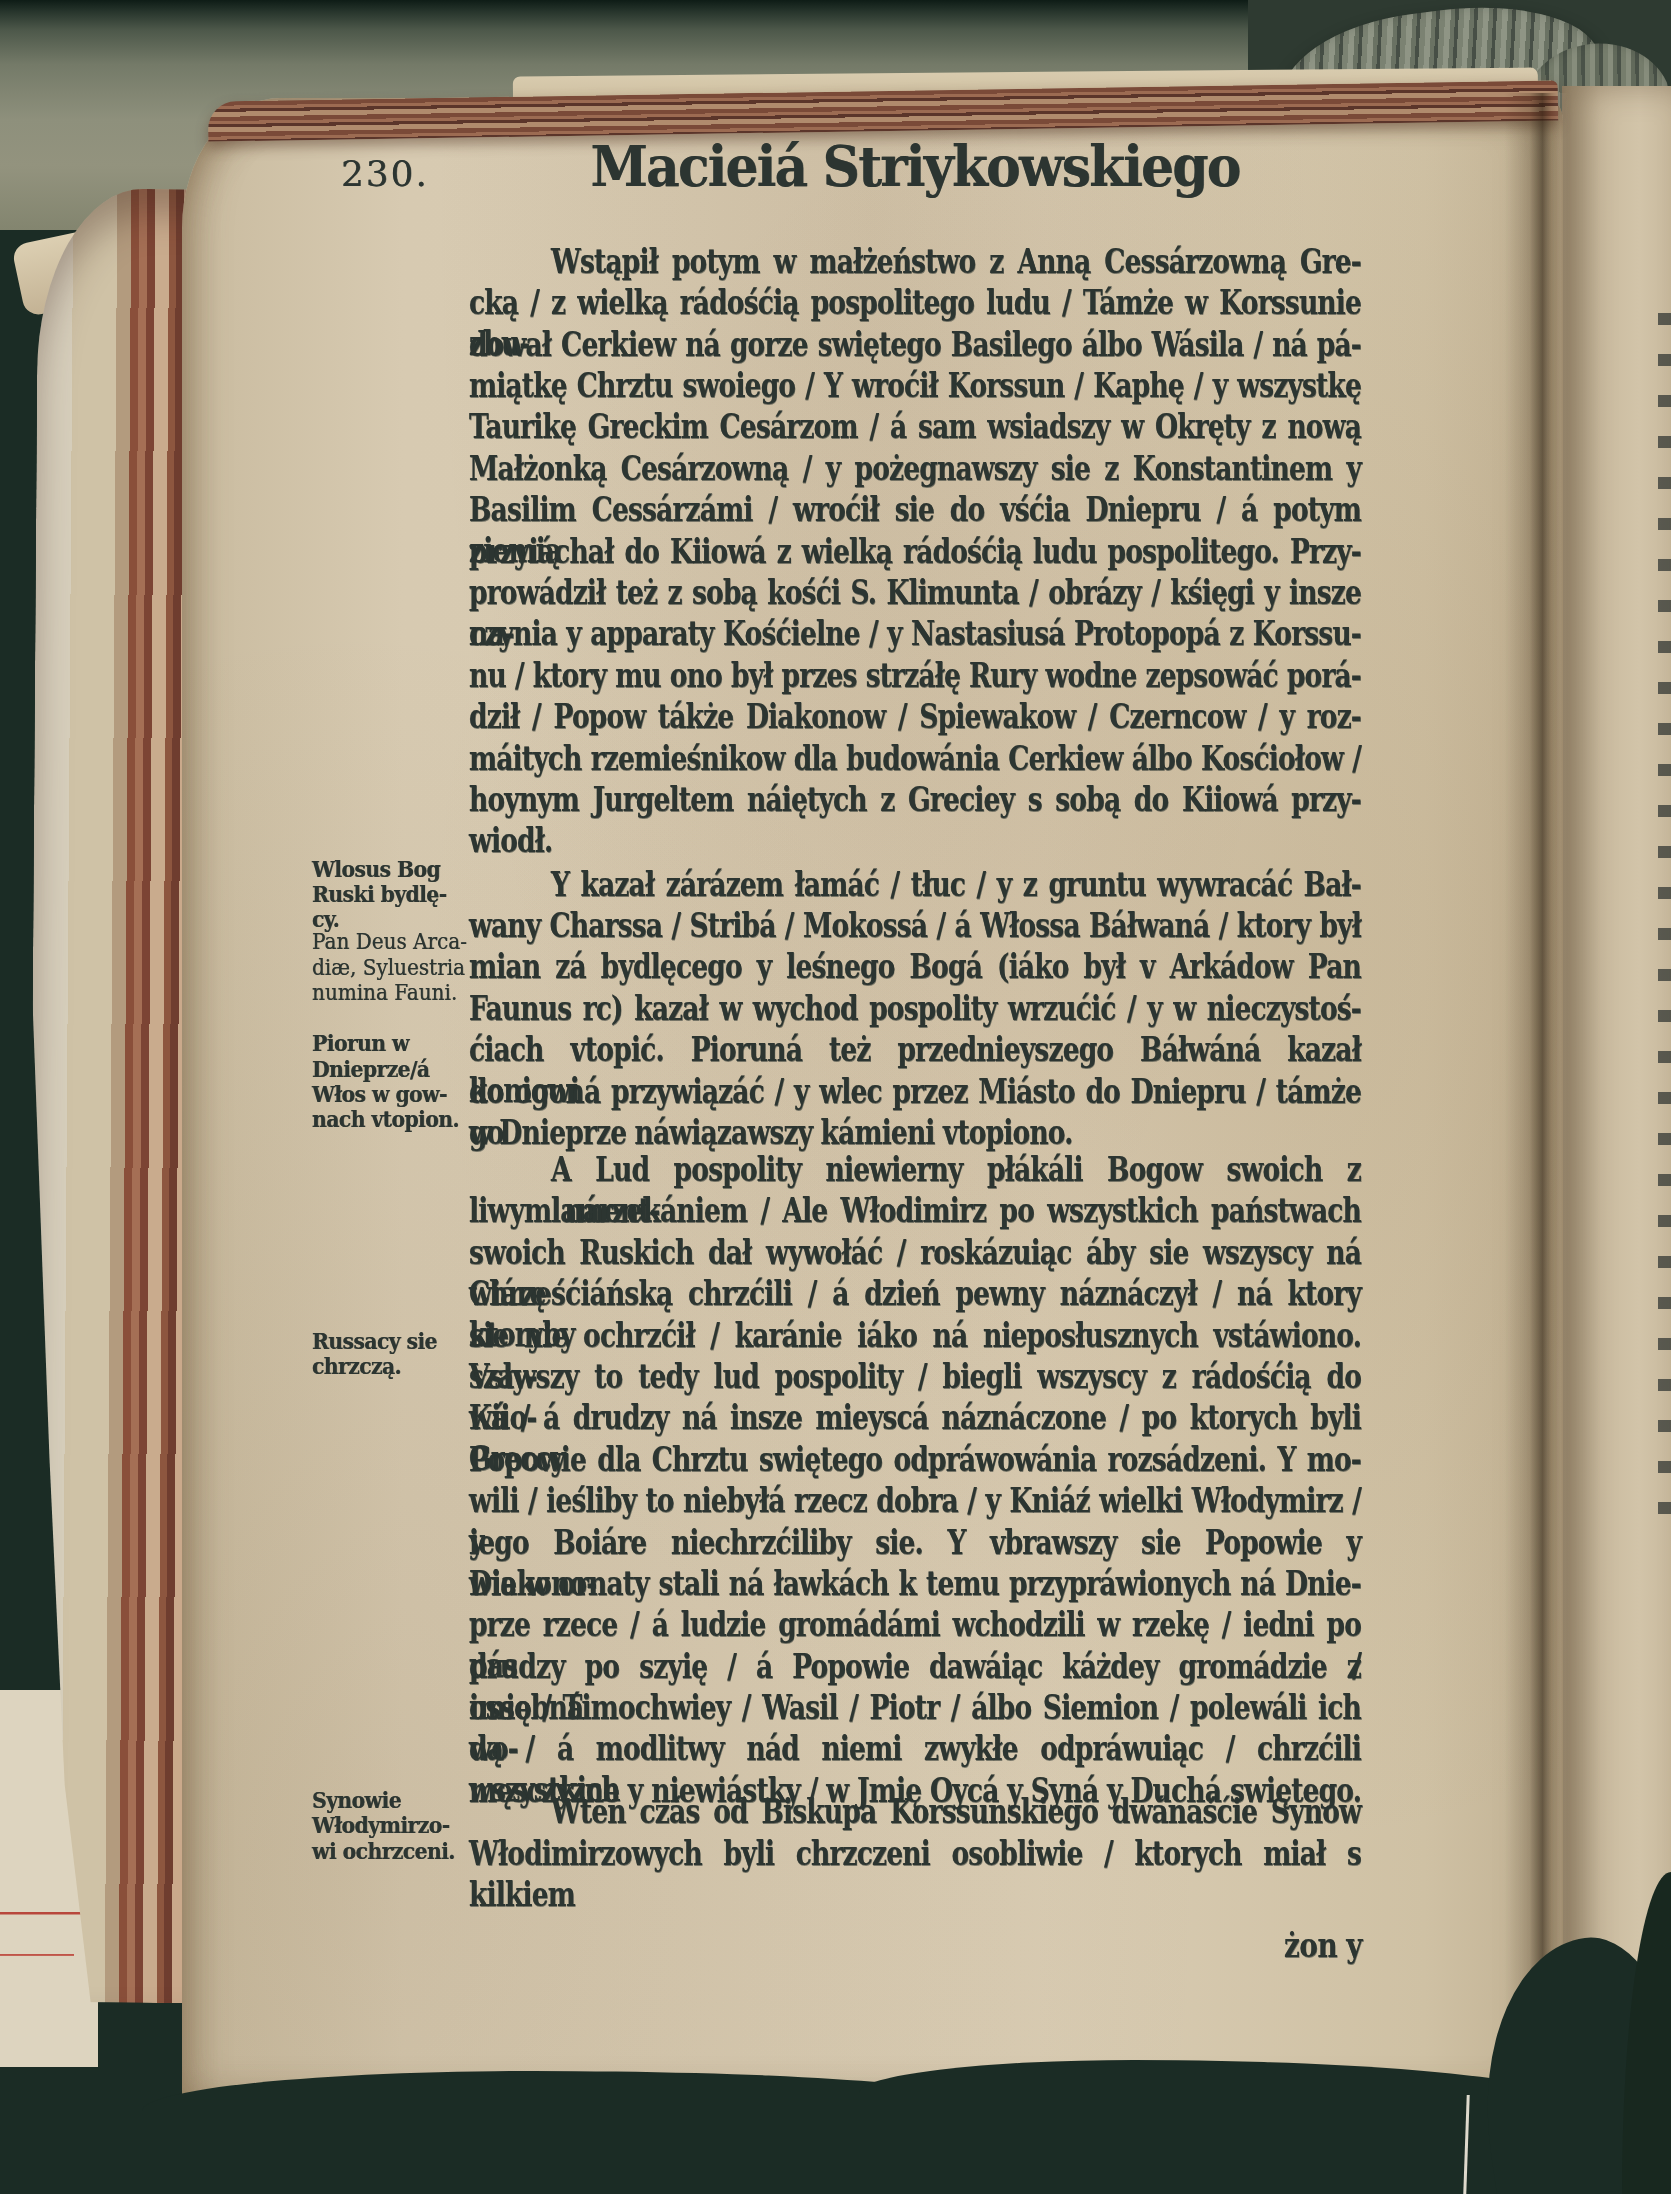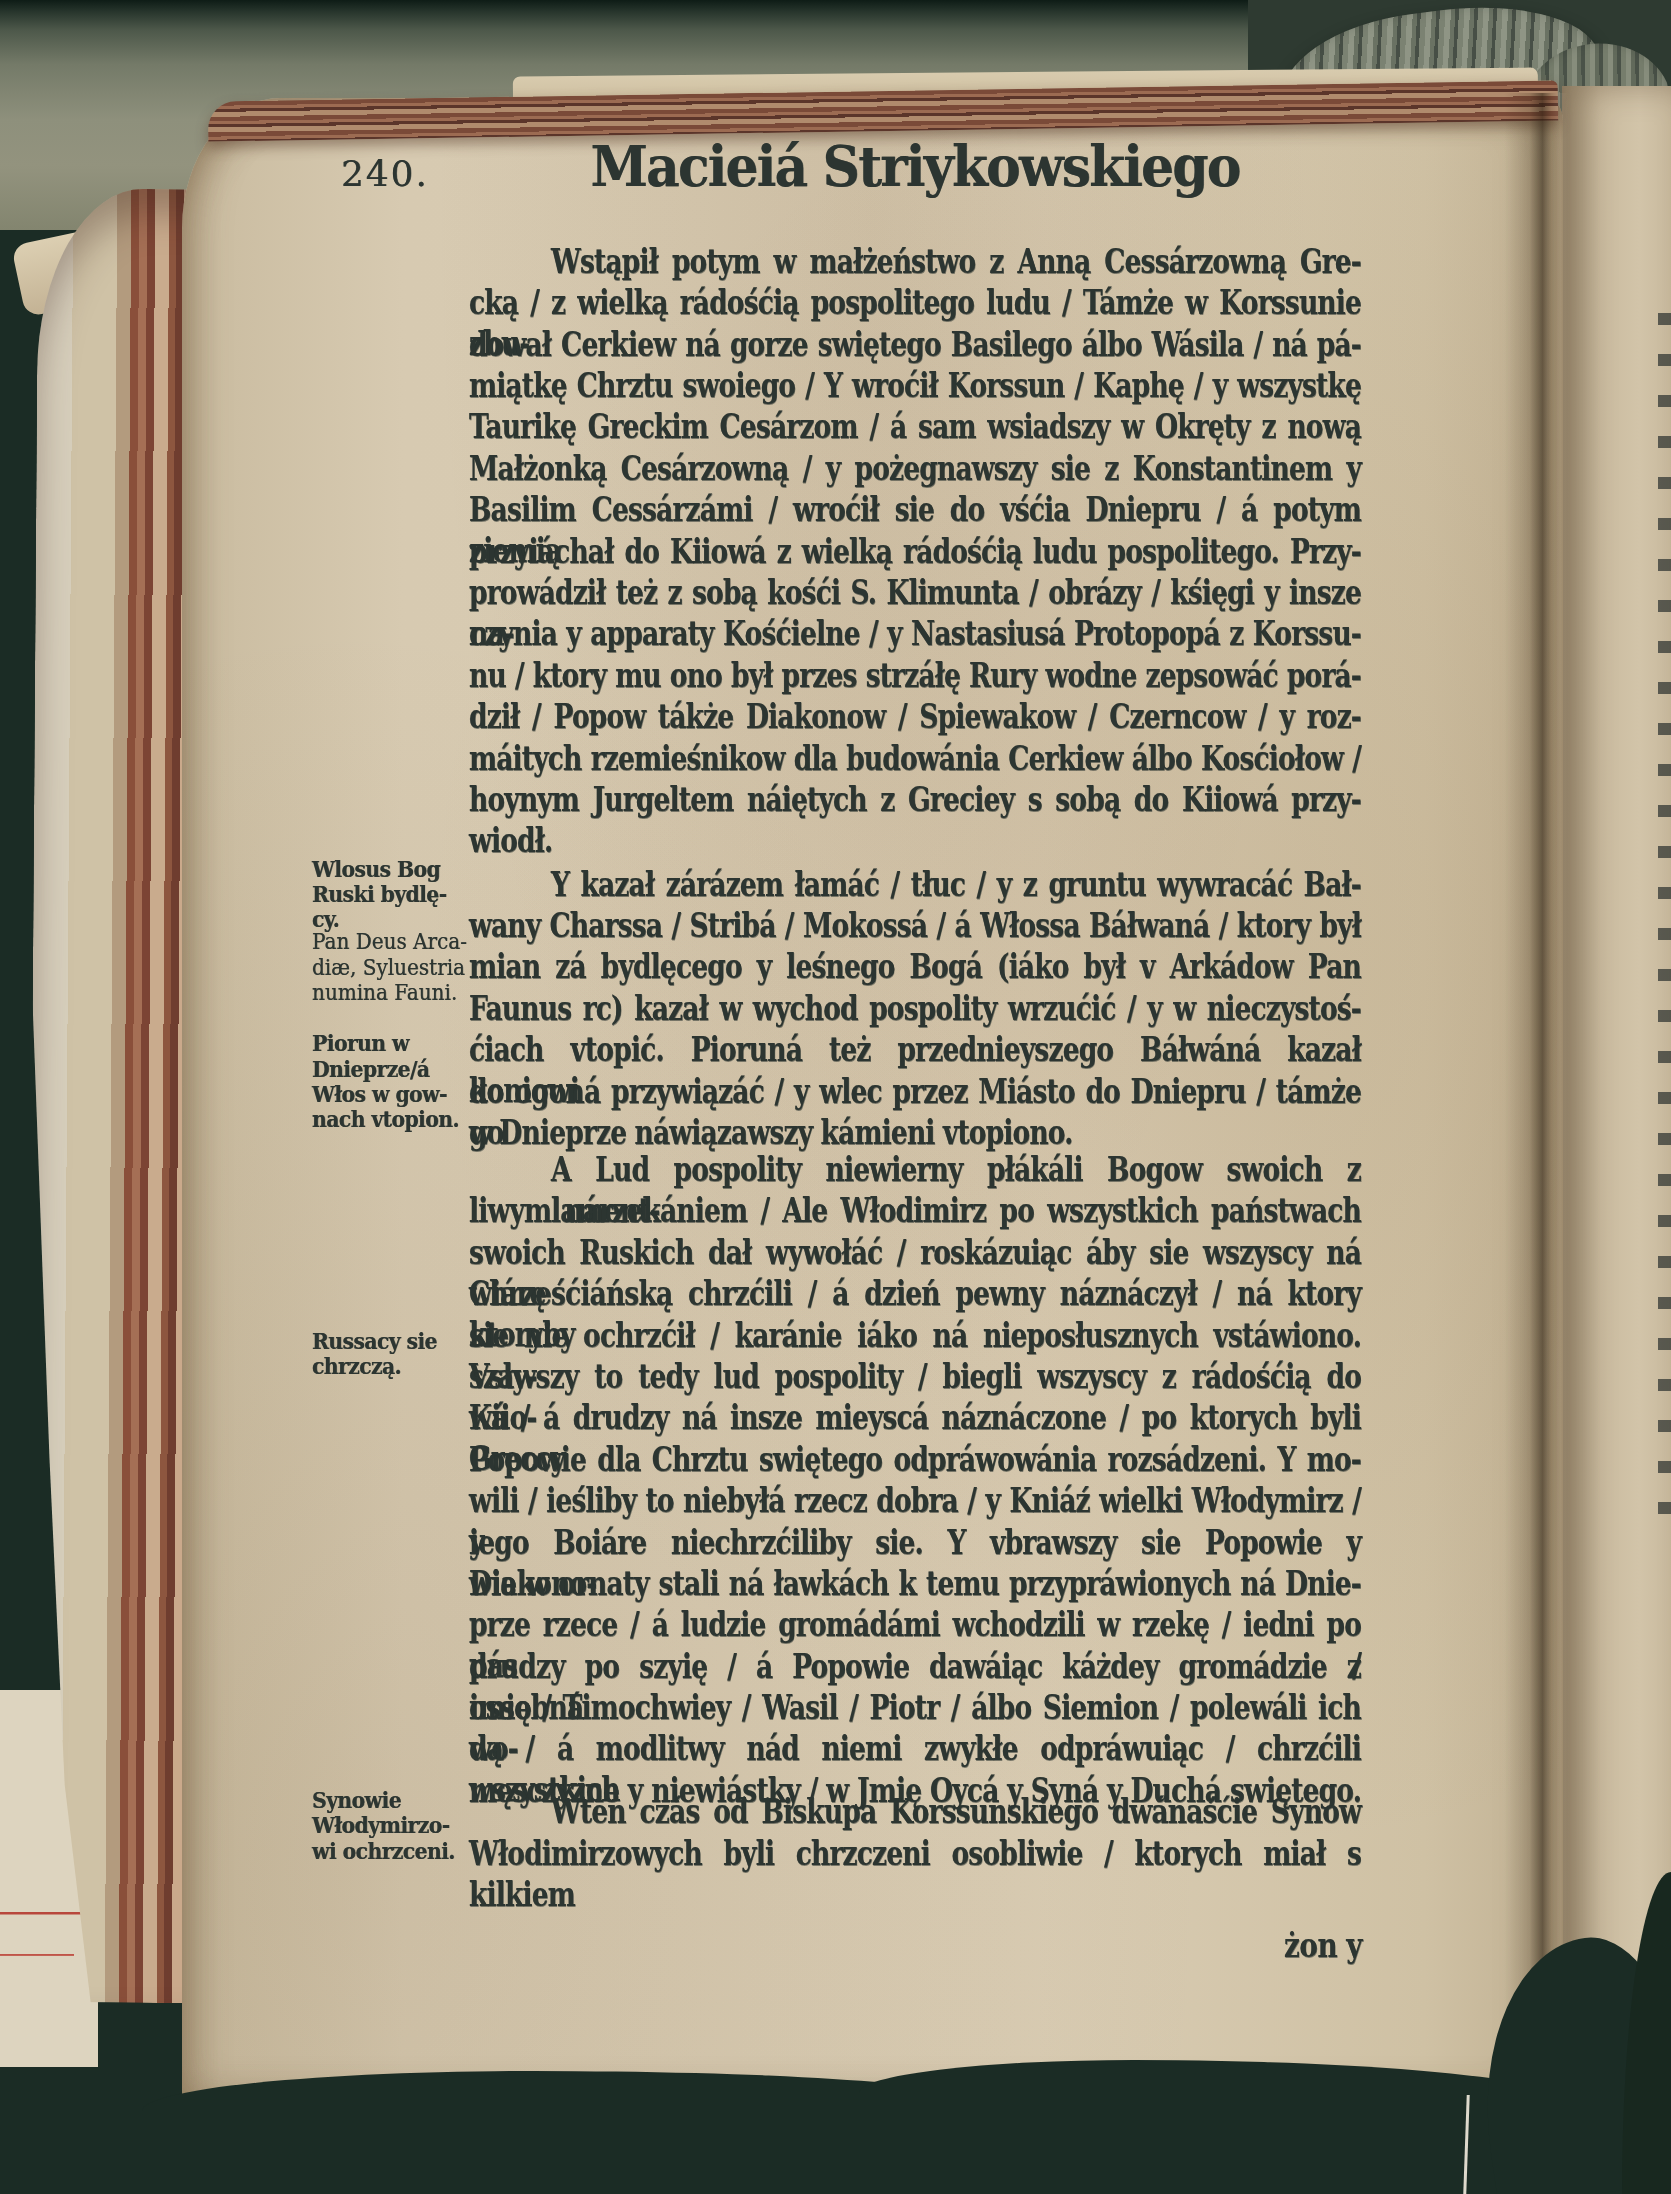--- a/index.html
+++ b/index.html
@@ -101,21 +101,21 @@
   <div class="under-sheet-diag"></div>
   <div class="under-sheet-top"></div>
   <div class="under-page-corner"></div>
   <div class="left-stack"></div>
   <div class="facing-page"></div>
   <div class="page"></div>
   <div class="top-stack"></div>
   <div class="gutter"></div>
   <div class="fragments"></div>
 
-  <div class="pagenum ink">240.</div>
+  <div class="pagenum ink">230.</div>
   <div class="running-header ink">Macieiá Striykowskiego</div>
   <div id="body-text">
       <div class="body-line ink indent" style="top: 241px;">Wstąpił potym w małżeństwo z Anną Cessárzowną Gre-</div>
       <div class="body-line ink" style="top: 282px;">cką / z wielką rádośćią pospolitego ludu / Támże w Korssunie zbu-</div>
       <div class="body-line ink" style="top: 324px;">dował Cerkiew ná gorze swiętego Basilego álbo Wásila / ná pá-</div>
       <div class="body-line ink" style="top: 365px;">miątkę Chrztu swoiego / Y wroćił Korssun / Kaphę / y wszystkę</div>
       <div class="body-line ink" style="top: 406px;">Taurikę Greckim Cesárzom / á sam wsiadszy w Okręty z nową</div>
       <div class="body-line ink" style="top: 448px;">Małżonką Cesárzowną / y pożegnawszy sie z Konstantinem y</div>
       <div class="body-line ink" style="top: 489px;">Basilim Cessárzámi / wroćił sie do vśćia Dniepru / á potym ziemią</div>
       <div class="body-line ink" style="top: 531px;">przyiáchał do Kiiowá z wielką rádośćią ludu pospolitego.  Przy-</div>

